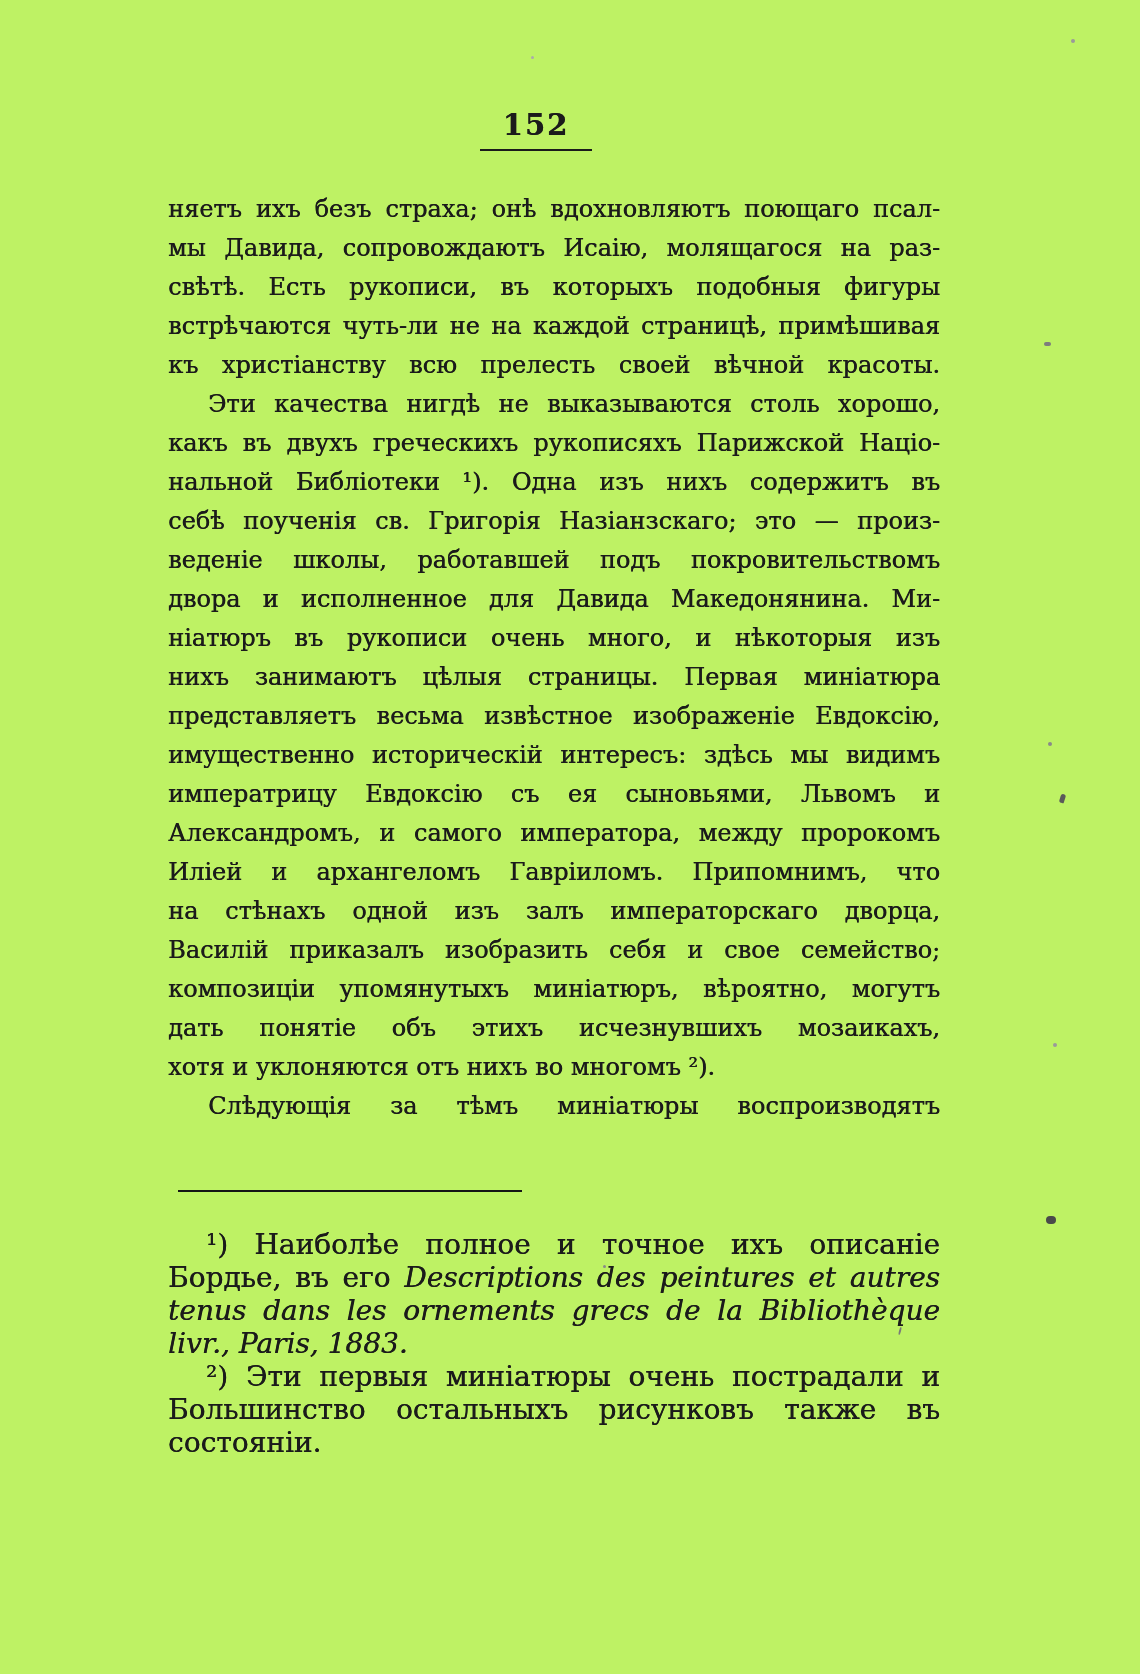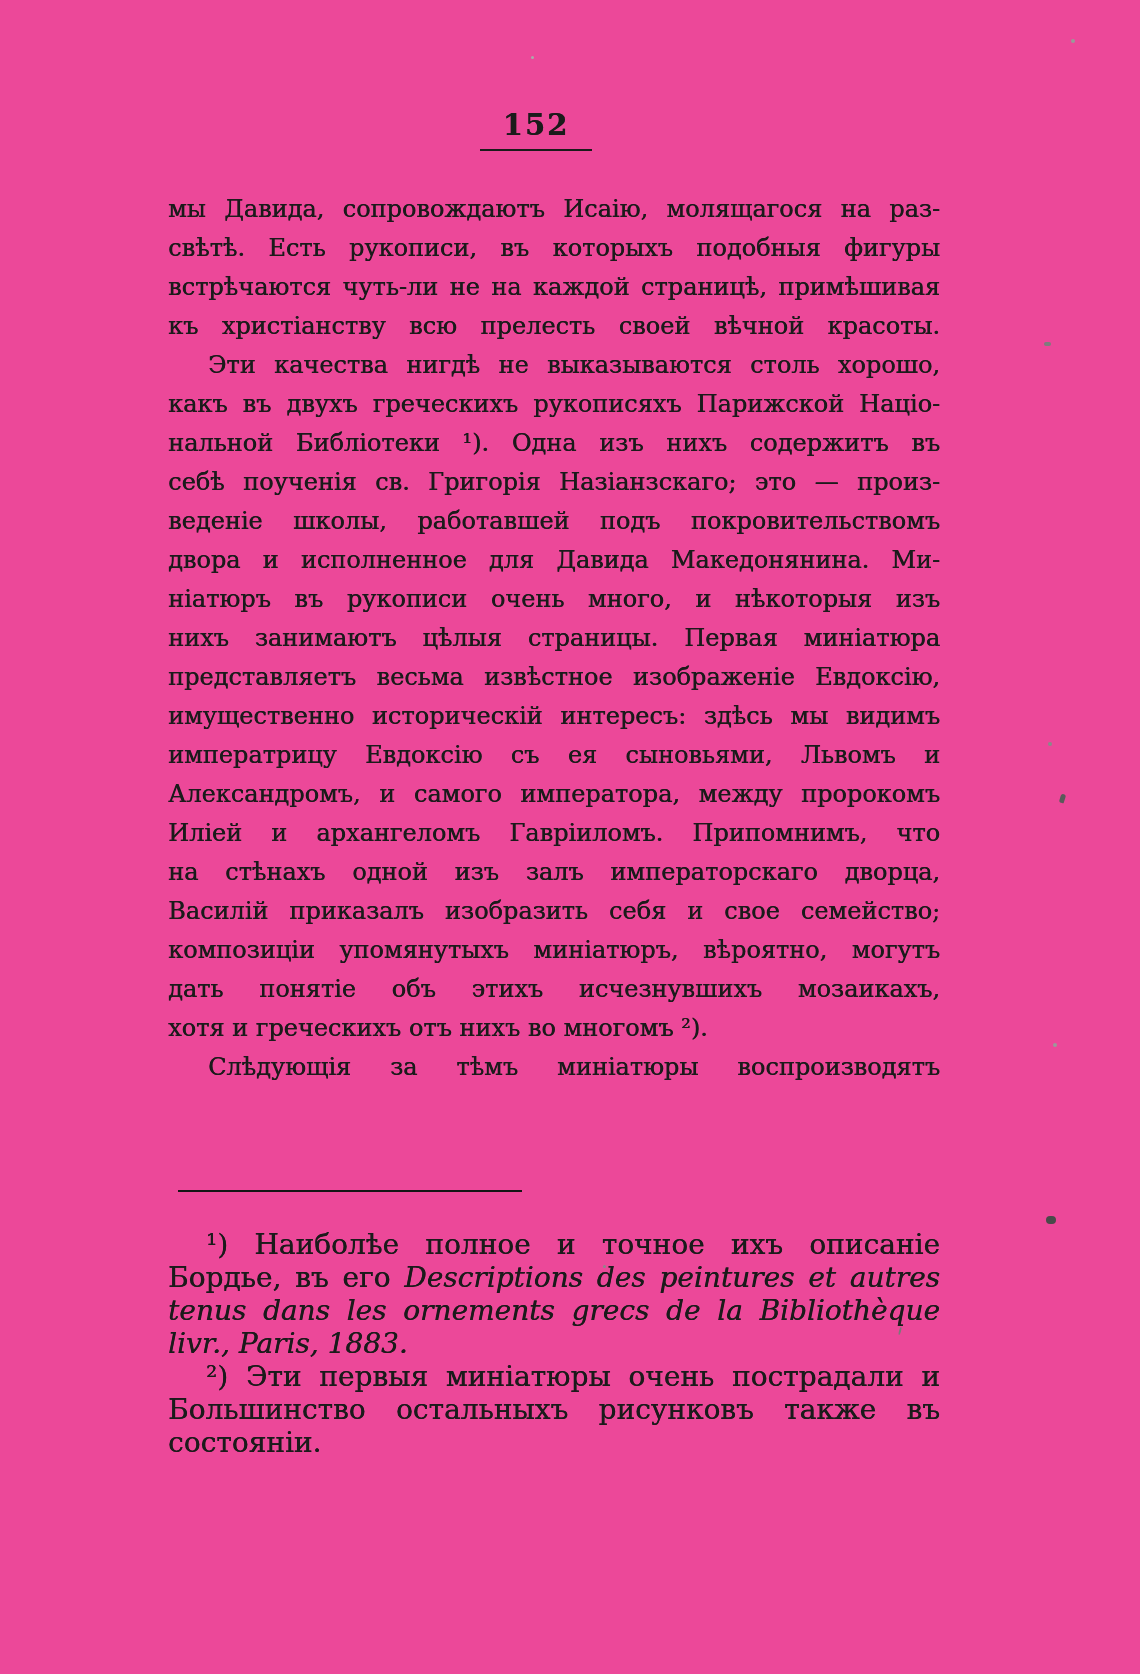--- a/index.html
+++ b/index.html
@@ -1,18 +1,18 @@
 <!DOCTYPE html>
 <html><head>
 <meta charset="utf-8">
 <style>
   html, body { margin:0; padding:0; background:#ffffff; }
   .page {
     position:relative; width:1140px; height:1674px;
-    background:#ec4899; overflow:hidden;
+    background:#bef264; overflow:hidden;
     font-family:"DejaVu Serif", serif; color:#1b1b1b;
   }
   .pagehead { position:absolute; top:108px; left:0; width:1072px; text-align:center; }
   .pagenum { font-size:29px; font-weight:bold; letter-spacing:2px; text-shadow:0.4px 0 0 currentColor; }
   .pagenum-rule { width:112px; border-top:2.5px solid #1b1b1b; margin:7px auto 0; }
 
   .body-block { position:absolute; top:190px; left:168px; width:772px; }
   .bline {
     font-size:24px; line-height:39px; height:39px;
     text-align:justify; text-align-last:justify;
@@ -43,20 +43,21 @@
 <div class="page">
 
   <div class="pagehead">
     <div class="pagenum">152</div>
     <div class="pagenum-rule"></div>
   </div>
 
   <div class="body-block">
 
     <div>
+      <div class="bline">няетъ ихъ безъ страха; онѣ вдохновляютъ поющаго псал-</div>
       <div class="bline">мы Давида, сопровождаютъ Исаію, молящагося на раз-</div>
       <div class="bline">свѣтѣ. Есть рукописи, въ которыхъ подобныя фигуры</div>
       <div class="bline">встрѣчаются чуть-ли не на каждой страницѣ, примѣшивая</div>
       <div class="bline">къ христіанству всю прелесть своей вѣчной красоты.</div>
     </div>
 
     <div>
       <div class="bline indent">Эти качества нигдѣ не выказываются столь хорошо,</div>
       <div class="bline">какъ въ двухъ греческихъ рукописяхъ Парижской Націо-</div>
       <div class="bline">нальной Библіотеки ¹). Одна изъ нихъ содержитъ въ</div>
@@ -67,21 +68,21 @@
       <div class="bline">нихъ занимаютъ цѣлыя страницы. Первая миніатюра</div>
       <div class="bline">представляетъ весьма извѣстное изображеніе Евдоксію,</div>
       <div class="bline">имущественно историческій интересъ: здѣсь мы видимъ</div>
       <div class="bline">императрицу Евдоксію съ ея сыновьями, Львомъ и</div>
       <div class="bline">Александромъ, и самого императора, между пророкомъ</div>
       <div class="bline">Иліей и архангеломъ Гавріиломъ. Припомнимъ, что</div>
       <div class="bline">на стѣнахъ одной изъ залъ императорскаго дворца,</div>
       <div class="bline">Василій приказалъ изобразить себя и свое семейство;</div>
       <div class="bline">композиціи упомянутыхъ миніатюръ, вѣроятно, могутъ</div>
       <div class="bline">дать понятіе объ этихъ исчезнувшихъ мозаикахъ,</div>
-      <div class="bline endpar">хотя и греческихъ отъ нихъ во многомъ ²).</div>
+      <div class="bline endpar">хотя и уклоняются отъ нихъ во многомъ ²).</div>
     </div>
 
     <div>
       <div class="bline indent">Слѣдующія за тѣмъ миніатюры воспроизводятъ</div>
     </div>
   </div>
 
   <div class="fnsep"></div>
 
   <div class="fn-block">

